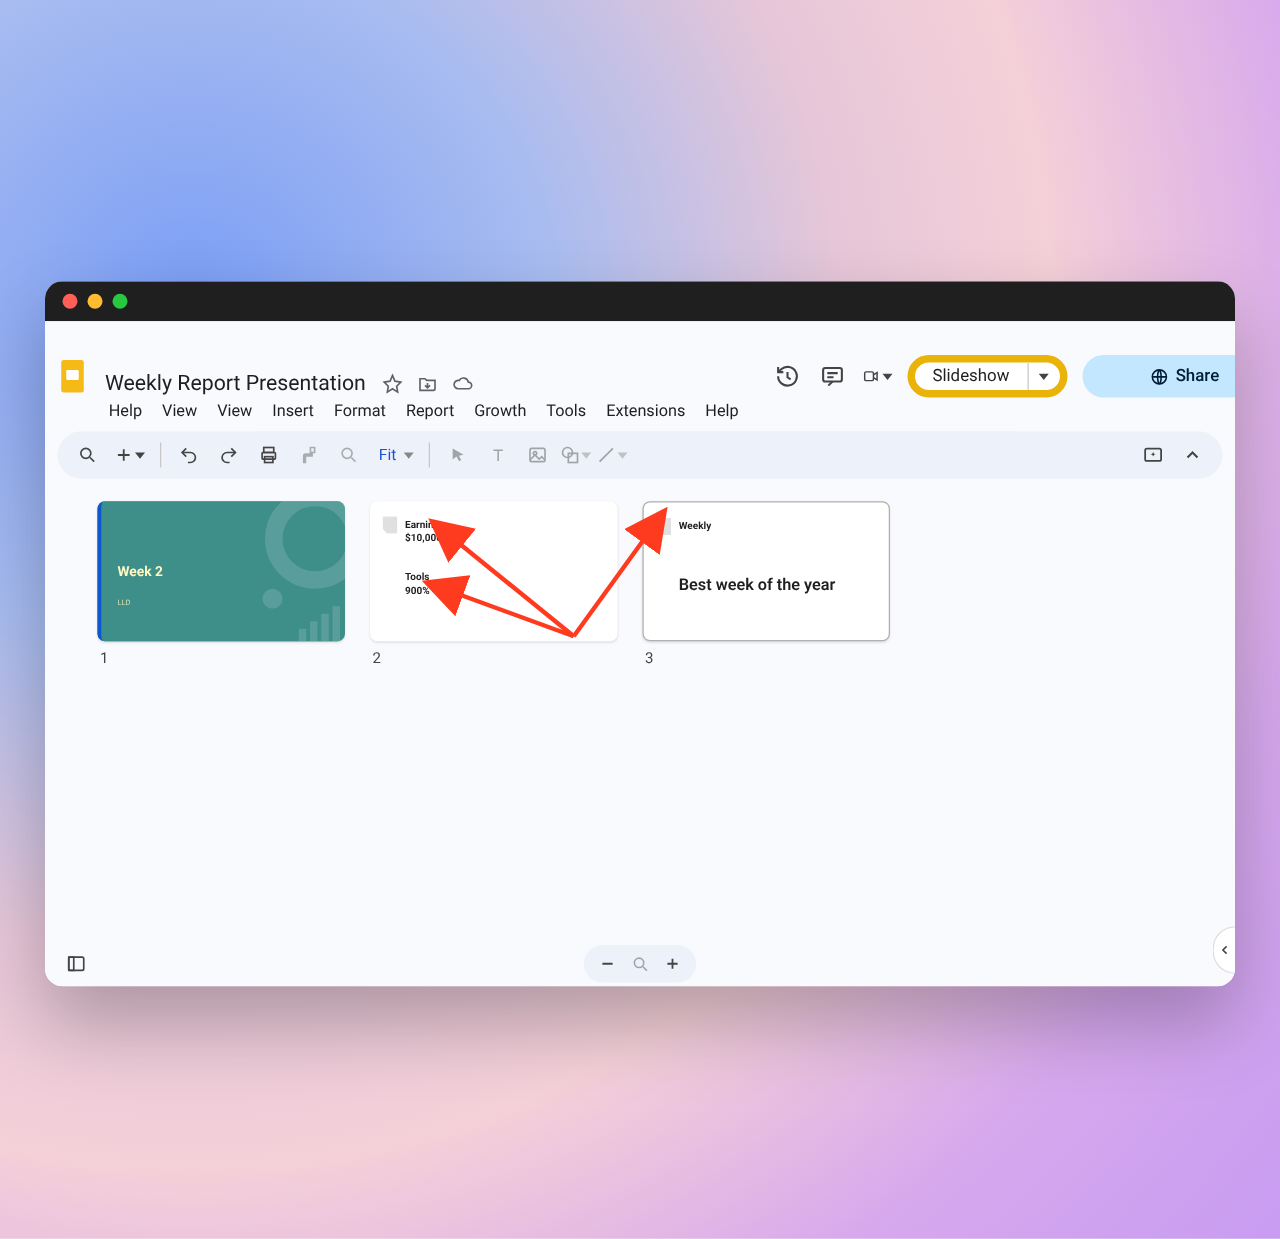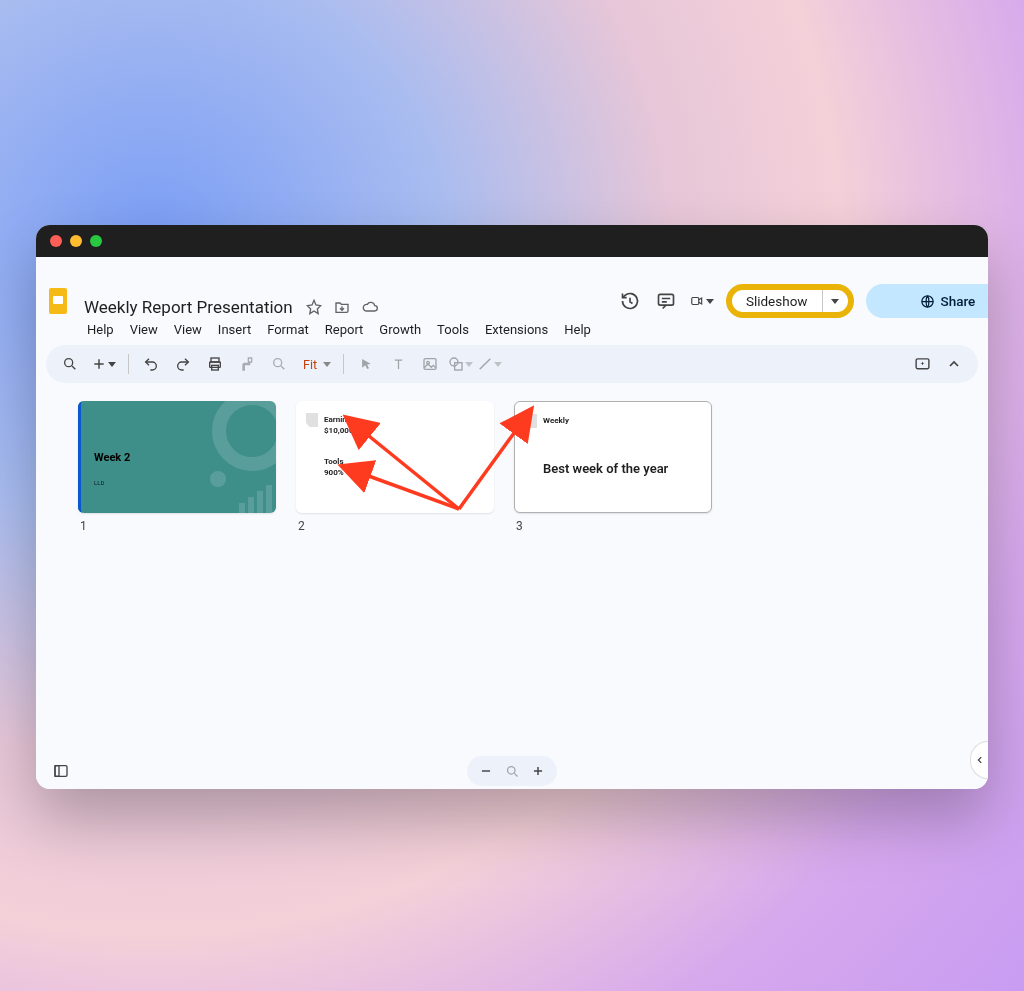--- a/index.html
+++ b/index.html
@@ -33,32 +33,32 @@
   .slideshow-btn .main { padding: 0 14px; font-size:13.5px; color:#1f1f1f; cursor:pointer; }
   .slideshow-btn .drop { width:26px; height:100%; border-left:1px solid #c7c7c7; display:flex;align-items:center;justify-content:center; cursor:pointer; }
   .share-btn-wrap { display:flex; align-items:center; background:#c2e7ff; border-radius:20px; height:34px; overflow:hidden; }
   .share-btn-wrap .main { display:flex; align-items:center; gap:6px; padding:0 12px; font-size:13.5px; font-weight:500; color:#001d35; cursor:pointer;margin-left:42px;}
   .share-btn-wrap .drop { width:26px; height:100%; display:flex;align-items:center;justify-content:center; cursor:pointer; }
   .gemini-icon { width:22px; height:22px; color:#1f1f1f; cursor:pointer; }
 
   .toolbar { margin: 6px 10px 0 10px; background:#edf2fa; border-radius: 24px; height:38px; display:flex; align-items:center; padding:0 10px; gap:4px; color:#444; }
   .toolbar .tb { width:28px; height:28px; display:flex; align-items:center; justify-content:center; cursor:pointer; border-radius:4px; }
   .toolbar .sep { width:1px; height:20px; background:#c7c7c7; margin:0 4px; }
-  .toolbar .zoom-label { font-size:12.5px; color:#c2410c; padding:0 2px; }
+  .toolbar .zoom-label { font-size:12.5px; color:#1d4ed8; padding:0 2px; }
   .toolbar .spacer { flex:1; }
 
   .canvas-area { background:#f8fafd; padding: 18px 30px 14px 42px; position:relative; height: 370px; }
   .grid-row { display:flex; gap:20px; align-items:flex-start; }
   .slide-col { display:flex; flex-direction:column; gap:6px; }
   .slide-thumb { width:198px; height:112px; background:#fff; border-radius:6px; position:relative; box-shadow: 0 1px 2px rgba(0,0,0,.1); cursor:pointer; overflow:hidden;}
   .slide-thumb.sel::before { content:""; position:absolute; inset:-3px; border:3px solid #0b57d0; border-radius:8px 3px 3px 8px; border-left-width:6px; pointer-events:none; }
   .slide-thumb.outlined { border:1px solid #b0b0b0; }
   .slide-num { font-size:12px; color:#444; padding-left:2px; }
 
-  .s1 { background:#3e8e8a; color:#000000; }
+  .s1 { background:#3e8e8a; color:#fef9c3; }
   .s1 .title { position:absolute; left:16px; top:50px; font-weight:700; font-size:11px; }
   .s1 .sub { position:absolute; left:16px; top:78px; font-size:6px; opacity:.8; }
   .s1 .ring { position:absolute; right:-16px; top:-10px; width:80px; height:80px; border-radius:50%; border:14px solid rgba(255,255,255,.15); }
   .s1 .dot1 { position:absolute; right:50px; top:70px; width:16px; height:16px; border-radius:50%; background:rgba(255,255,255,.15);}
   .s1 .bars { position:absolute; right:4px; bottom:0; display:flex; gap:3px; align-items:flex-end;}
   .s1 .bars div { width:6px; background:rgba(255,255,255,.15);}
 
   .s-content { padding:14px 18px; font-size:8px; color:#1f1f1f; font-weight:700; }
   .s-content .line { margin-bottom:2px; }
   .s-content .block2 { margin-top:22px; }

